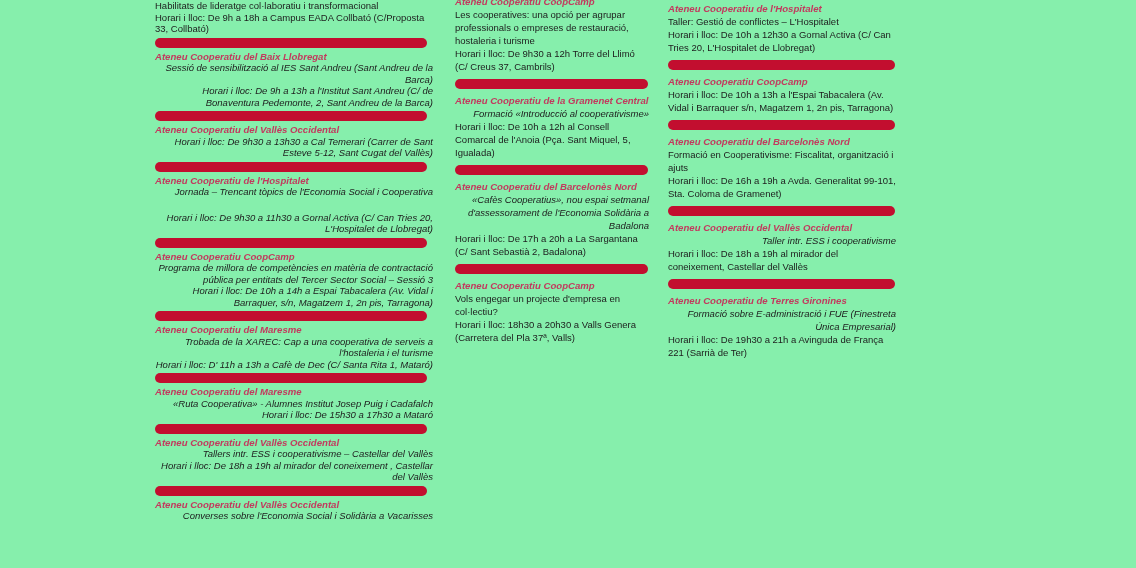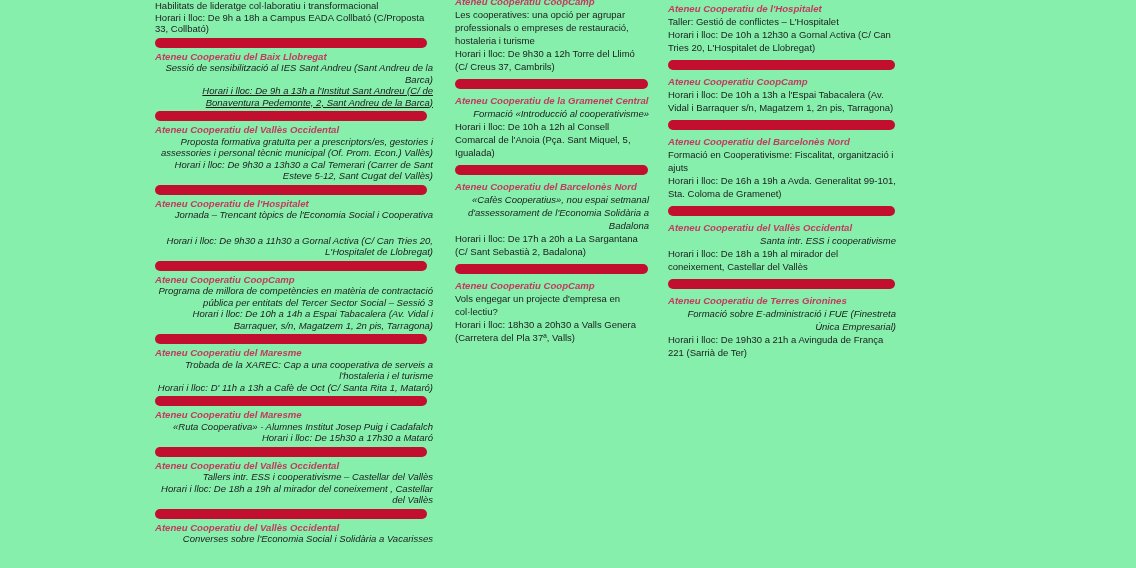--- a/index.html
+++ b/index.html
@@ -42,45 +42,44 @@
 <div class="page">
   <div class="col col-left">
       <div class="entry">
         <div class="entry-body" style="color: rgb(28, 28, 28);">Habilitats de lideratge col·laboratiu i transformacional</div>
         <div class="entry-horari" style="color: rgb(28, 28, 28);">Horari i lloc: De 9h a 18h a Campus EADA Collbató (C/Proposta 33, Collbató)</div>
       </div>
       <div class="bar" style="background: rgb(194, 14, 47);"></div>
       <div class="entry">
         <div class="entry-title" style="color: rgb(194, 58, 94);">Ateneu Cooperatiu del Baix Llobregat</div>
         <div class="entry-body italic" style="color: rgb(28, 28, 28);">Sessió de sensibilització al IES Sant Andreu (Sant Andreu de la Barca)</div>
-        <div class="entry-horari italic" style="color: rgb(28, 28, 28); text-decoration: underline;">Horari i lloc: De 9h a 13h a l'Institut Sant Andreu (C/ de Bonaventura Pedemonte, 2, Sant Andreu de la Barca)</div>
+        <div class="entry-horari italic" style="color: rgb(28, 28, 28);">Horari i lloc: De 9h a 13h a l'Institut Sant Andreu (C/ de Bonaventura Pedemonte, 2, Sant Andreu de la Barca)</div>
       </div>
       <div class="bar" style="background: rgb(194, 14, 47);"></div>
       <div class="entry">
         <div class="entry-title" style="color: rgb(194, 58, 94);">Ateneu Cooperatiu del Vallès Occidental</div>
-        <div class="entry-body italic" style="color: rgb(28, 28, 28);">Proposta formativa gratuïta per a prescriptors/es, gestories i assessories i personal tècnic municipal (Of. Prom. Econ.) Vallès)</div>
         <div class="entry-horari italic" style="color: rgb(28, 28, 28);">Horari i lloc: De 9h30 a 13h30 a Cal Temerari (Carrer de Sant Esteve 5-12, Sant Cugat del Vallès)</div>
       </div>
       <div class="bar" style="background: rgb(194, 14, 47);"></div>
       <div class="entry">
         <div class="entry-title" style="color: rgb(194, 58, 94);">Ateneu Cooperatiu de l'Hospitalet</div>
         <div class="entry-body italic" style="color: rgb(28, 28, 28);">Jornada – Trencant tòpics de l'Economia Social i Cooperativa</div>
         <div class="entry-horari italic" style="color: rgb(28, 28, 28); margin-top: 14px;">Horari i lloc: De 9h30 a 11h30 a Gornal Activa (C/ Can Tries 20, L'Hospitalet de Llobregat)</div>
       </div>
       <div class="bar" style="background: rgb(194, 14, 47);"></div>
       <div class="entry">
         <div class="entry-title" style="color: rgb(194, 58, 94);">Ateneu Cooperatiu CoopCamp</div>
         <div class="entry-body italic" style="color: rgb(28, 28, 28);">Programa de millora de competències en matèria de contractació pública per entitats del Tercer Sector Social – Sessió 3</div>
         <div class="entry-horari italic" style="color: rgb(28, 28, 28);">Horari i lloc: De 10h a 14h a Espai Tabacalera (Av. Vidal i Barraquer, s/n, Magatzem 1, 2n pis, Tarragona)</div>
       </div>
       <div class="bar" style="background: rgb(194, 14, 47);"></div>
       <div class="entry">
         <div class="entry-title" style="color: rgb(194, 58, 94);">Ateneu Cooperatiu del Maresme</div>
         <div class="entry-body italic" style="color: rgb(28, 28, 28);">Trobada de la XAREC: Cap a una cooperativa de serveis a l'hostaleria i el turisme</div>
-        <div class="entry-horari italic" style="color: rgb(28, 28, 28);">Horari i lloc: D' 11h a 13h a Cafè de Oct (C/ Santa Rita 1, Mataró)</div>
+        <div class="entry-horari italic" style="color: rgb(28, 28, 28);">Horari i lloc: D' 11h a 13h a Cafè de Dec (C/ Santa Rita 1, Mataró)</div>
       </div>
       <div class="bar" style="background: rgb(194, 14, 47);"></div>
       <div class="entry">
         <div class="entry-title" style="color: rgb(194, 58, 94);">Ateneu Cooperatiu del Maresme</div>
         <div class="entry-body italic" style="color: rgb(28, 28, 28);">«Ruta Cooperativa» - Alumnes Institut Josep Puig i Cadafalch</div>
         <div class="entry-horari italic" style="color: rgb(28, 28, 28);">Horari i lloc: De 15h30 a 17h30 a Mataró</div>
       </div>
       <div class="bar" style="background: rgb(194, 14, 47);"></div>
       <div class="entry">
         <div class="entry-title" style="color: rgb(194, 58, 94);">Ateneu Cooperatiu del Vallès Occidental</div>
@@ -131,21 +130,21 @@
       </div>
       <div class="bar" style="background: rgb(194, 14, 47);"></div>
       <div class="entry">
         <div class="entry-title" style="color: rgb(194, 58, 94);">Ateneu Cooperatiu del Barcelonès Nord</div>
         <div class="entry-body" style="color: rgb(28, 28, 28);">Formació en Cooperativisme: Fiscalitat, organització i ajuts</div>
         <div class="entry-horari" style="color: rgb(28, 28, 28);">Horari i lloc: De 16h a 19h a Avda. Generalitat 99-101, Sta. Coloma de Gramenet)</div>
       </div>
       <div class="bar" style="background: rgb(194, 14, 47);"></div>
       <div class="entry">
         <div class="entry-title" style="color: rgb(194, 58, 94);">Ateneu Cooperatiu del Vallès Occidental</div>
-        <div class="entry-body italic" style="color: rgb(28, 28, 28);">Santa intr. ESS i cooperativisme</div>
+        <div class="entry-body italic" style="color: rgb(28, 28, 28);">Taller intr. ESS i cooperativisme</div>
         <div class="entry-horari" style="color: rgb(28, 28, 28);">Horari i lloc: De 18h a 19h al mirador del coneixement, Castellar del Vallès</div>
       </div>
       <div class="bar" style="background: rgb(194, 14, 47);"></div>
       <div class="entry">
         <div class="entry-title" style="color: rgb(194, 58, 94);">Ateneu Cooperatiu de Terres Gironines</div>
         <div class="entry-body italic" style="color: rgb(28, 28, 28);">Formació sobre E-administració i FUE (Finestreta Única Empresarial)</div>
         <div class="entry-horari" style="color: rgb(28, 28, 28);">Horari i lloc: De 19h30 a 21h a Avinguda de França 221 (Sarrià de Ter)</div>
       </div>
     </div>
 </div>

